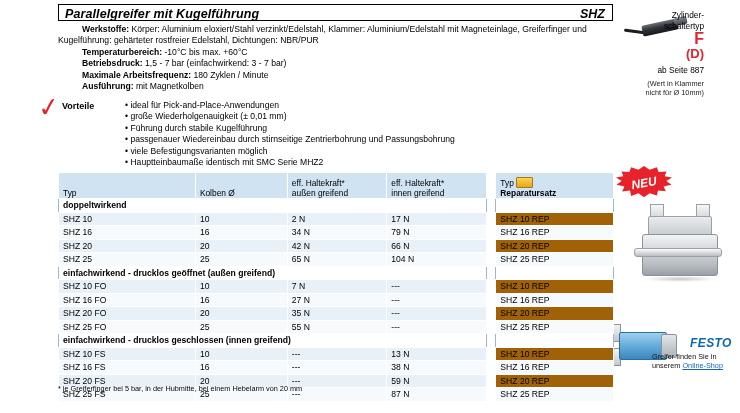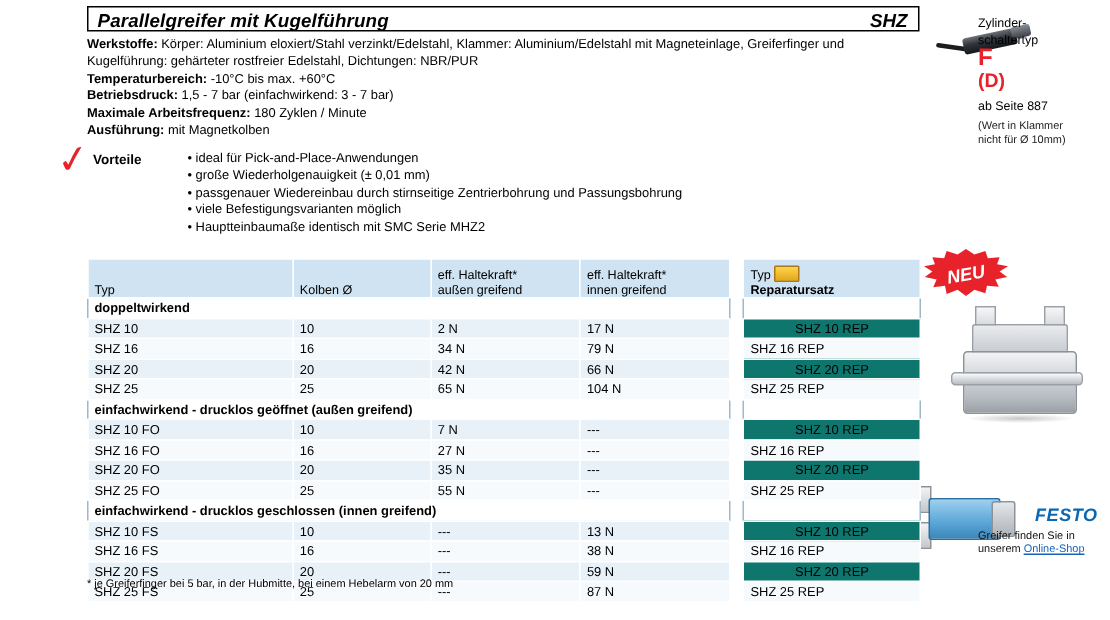--- a/index.html
+++ b/index.html
@@ -52,21 +52,21 @@
   
   .specs {
     position: absolute;
     left: 58px;
     top: 24px;
     width: 556px;
     line-height: 11.4px;
     font-size: 8.6px;
   }
   .specs .row { white-space: nowrap; }
-  .specs b { font-weight: bold; }
+  .specs b { font-weight: bold; margin-left: 24px; }
   .specs .wrap { white-space: normal; width: 556px; }
   
   .vorteile-label {
     position: absolute;
     left: 62px;
     top: 101px;
     font-weight: bold;
     font-size: 9px;
   }
   .check {
@@ -123,25 +123,26 @@
     left: 2px;
     top: 22px;
     width: 22px;
     height: 3px;
     background: #1b1d20;
     border-radius: 2px;
     transform: rotate(8deg);
   }
   .sensor-txt {
     position: absolute;
-    left: 652px;
+    left: 620px;
     top: 10px;
     width: 84px;
     font-size: 8.3px;
     line-height: 10.5px;
+    text-align: right;
   }
   .sensor-txt .big-f {
     font-size: 16px;
     font-weight: bold;
     color: #e8222a;
     line-height: 16px;
   }
   .sensor-txt .big-d {
     font-size: 13px;
     font-weight: bold;
@@ -187,21 +188,21 @@
   }
   .rowA td { background: #e8f1f8; }
   .rowB td { background: #f6fafd; }
   .c-typ { width: 128px; }
   .c-kolben { width: 86px; text-align: right; padding-right: 16px; }
   .c-aussen { width: 93px; text-align: right; padding-right: 22px; }
   .c-innen { width: 93px; text-align: right; padding-right: 24px; }
   .c-rep { width: 110px; }
   .hdr .c-rep { background: #cfe3f2; }
   .sep-col { width: 5px; background: #ffffff !important; border: none !important; }
-  .tbl .rep-cell { background: #0f766e; text-align: center; }
+  .tbl .rep-cell { background: #a16207; }
   .tbl .rep-cell-b { background: #f6fafd; }
   .footnote {
     position: absolute;
     left: 58px;
     top: 384px;
     font-size: 7.3px;
   }
   
   .rep-icon {
     display: inline-block;
@@ -405,20 +406,21 @@
       <b>Ausführung:</b>
       <span>mit Magnetkolben</span>
     </div>
   </div>
 
   <div class="check">✓</div>
   <div class="vorteile-label">Vorteile</div>
   <div class="bullets">
     <div>ideal für Pick-and-Place-Anwendungen</div>
     <div>große Wiederholgenauigkeit (± 0,01 mm)</div>
+    <div>Führung durch stabile Kugelführung</div>
     <div>passgenauer Wiedereinbau durch stirnseitige Zentrierbohrung und Passungsbohrung</div>
     <div>viele Befestigungsvarianten möglich</div>
     <div>Hauptteinbaumaße identisch mit SMC Serie MHZ2</div>
   </div>
 
   <div class="sensor-img">
     <div class="sensor-cable"></div>
     <div class="sensor-body"></div>
     <div class="sensor-tip"></div>
   </div>

